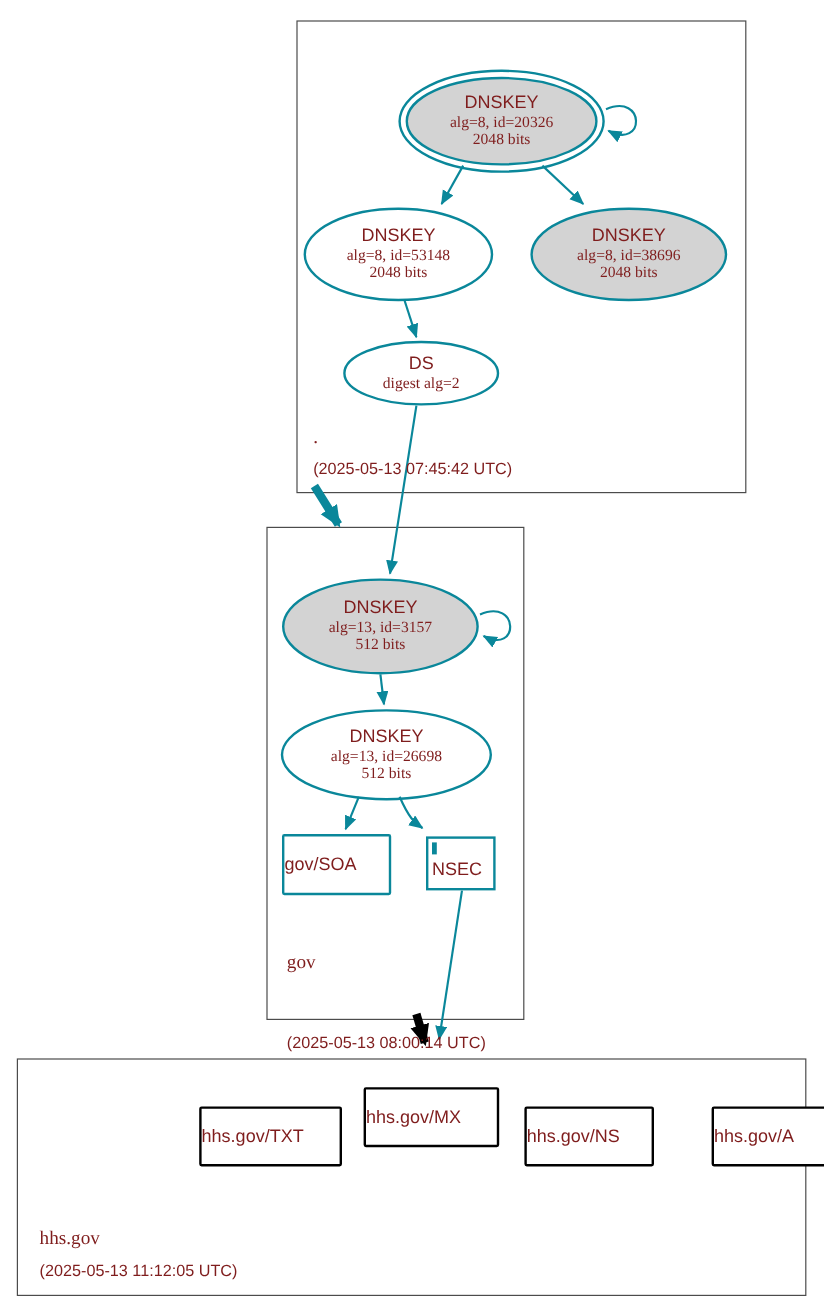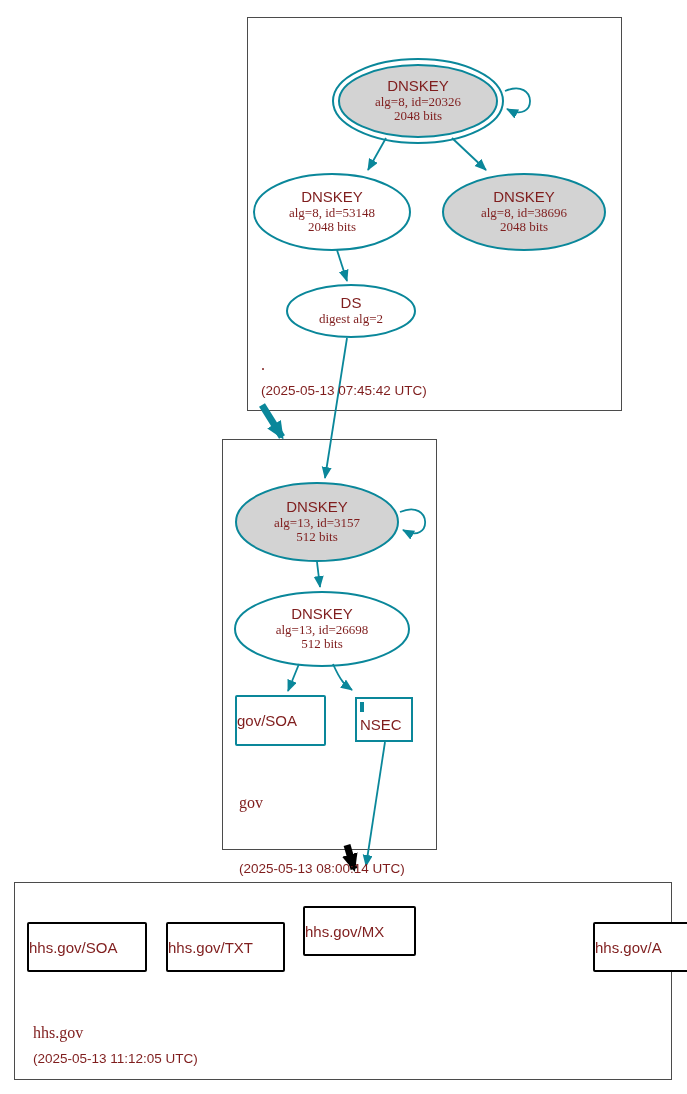--- a/index.html
+++ b/index.html
@@ -104,28 +104,28 @@
   <div class="rrset teal" style="left:235px;top:695px;width:87px;height:47px;">
     <span>gov/SOA</span>
   </div>
   <div class="nsec" style="left:355px;top:697px;width:58px;height:45px;">
     <div class="strip"></div>
     <div class="nsec-label">NSEC</div>
   </div>
   <div class="zone-label" style="left:239px;top:794px;">gov</div>
   <div class="zone-ts" style="left:239px;top:821px;margin-top:40px;">(2025-05-13 08:00:14 UTC)</div>
 
-  <div class="rrset" style="left:27px;top:922px;width:116px;height:46px;">
-    <span>hhs.gov/SOA</span>
-  </div>
   <div class="rrset" style="left:166px;top:922px;width:115px;height:46px;">
     <span>hhs.gov/TXT</span>
   </div>
   <div class="rrset" style="left:303px;top:886px;width:109px;height:46px;margin-top:20px;">
     <span>hhs.gov/MX</span>
+  </div>
+  <div class="rrset" style="left:437px;top:922px;width:104px;height:46px;">
+    <span>hhs.gov/NS</span>
   </div>
   <div class="rrset" style="left:567px;top:922px;width:93px;height:46px;margin-left:26px;">
     <span>hhs.gov/A</span>
   </div>
   <div class="zone-label" style="left:33px;top:1024px;">hhs.gov</div>
   <div class="zone-ts" style="left:33px;top:1051px;">(2025-05-13 11:12:05 UTC)</div>
 
 </div>
 
 </body></html>

